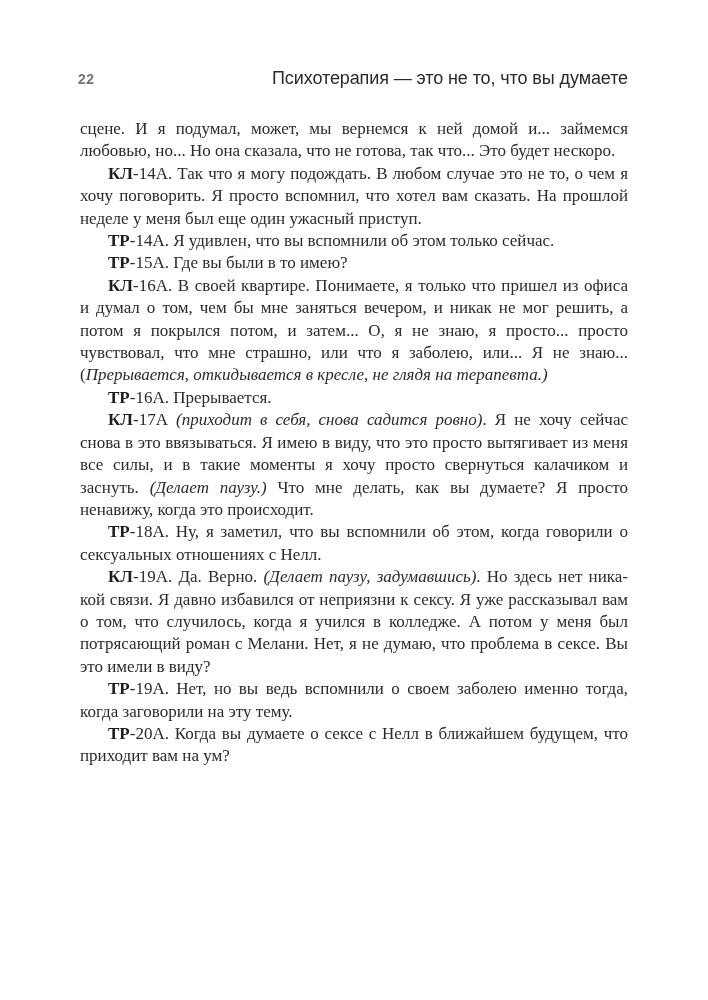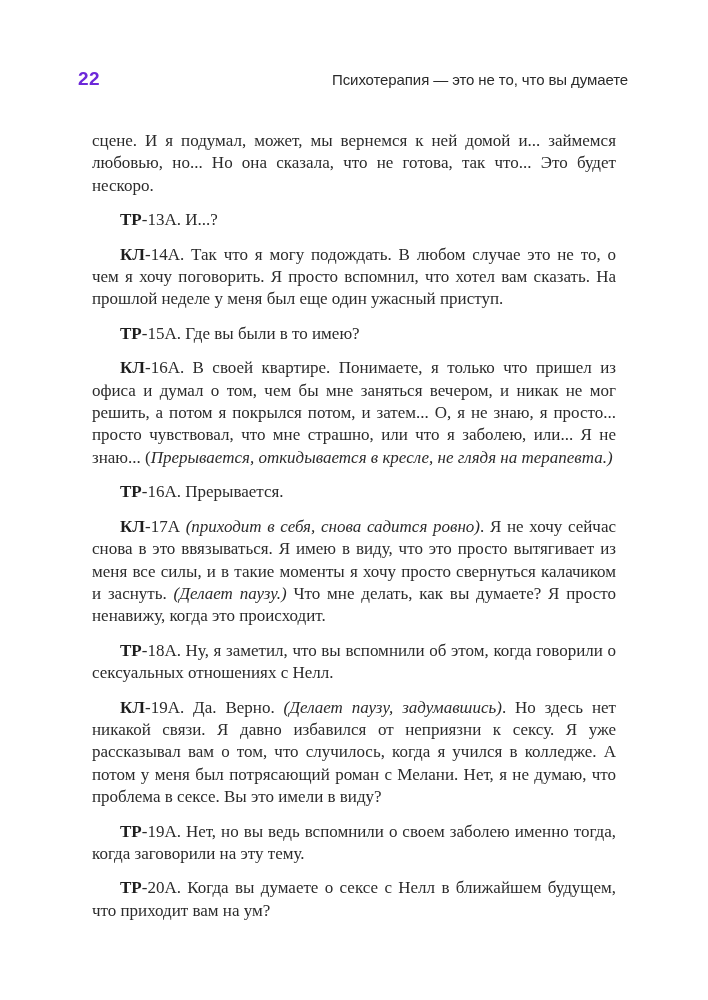--- a/index.html
+++ b/index.html
@@ -19,44 +19,44 @@
       top: 68px;
       left: 78px;
       right: 80px;
       height: 28px;
       display: flex;
       align-items: baseline;
       justify-content: space-between;
       font-family: "Liberation Sans", "DejaVu Sans", sans-serif;
     }
     .page-number {
-      font-size: 19px;
+      font-size: 14px;
       font-weight: bold;
-      color: #6d28d9;
+      color: #737373;
       letter-spacing: 0.5px;
     }
     .running-title {
-      font-size: 15px;
+      font-size: 18px;
       color: #2a2a2a;
       letter-spacing: -0.1px;
     }
     .body-text {
       position: absolute;
       top: 118px;
       left: 80px;
       width: 548px;
       font-family: "Liberation Serif", "DejaVu Serif", serif;
       font-size: 17px;
       line-height: 22.4px;
       color: #2b2b2b;
       text-align: justify;
       hyphens: manual;
     }
     .para {
-      margin: 12px;
+      margin: 0;
       text-indent: 0;
     }
     .para.indent {
       text-indent: 28px;
     }
     .speaker {
       font-weight: bold;
       color: #1e1e1e;
     }
     .remark {
@@ -67,22 +67,22 @@
 <body>
 
 <header class="page-header">
   <span class="page-number">22</span>
   <span class="running-title">Психотерапия — это не то, что вы думаете</span>
 </header>
 
 <main class="body-text">
   <p class="para">сцене. И я подумал, может, мы вернемся к ней домой и... займемся любовью, но... Но она сказала, что не готова, так что...  Это будет нескоро.</p>
   <div id="dialogue">
-      <p class="para indent"><span class="speaker">ТР</span><span>-13А.</span><span> И...?</span></p>
       <p class="para indent"><span class="speaker">КЛ</span><span>-14А.</span><span> Так что я могу подождать. В любом случае это не то, о чем я хочу поговорить. Я просто вспомнил, что хотел вам сказать. На прошлой неделе у меня был еще один ужасный приступ.</span></p>
+      <p class="para indent"><span class="speaker">ТР</span><span>-14А.</span><span> Я удивлен, что вы вспомнили об этом только сейчас.</span></p>
       <p class="para indent"><span class="speaker">ТР</span><span>-15А.</span><span> Где вы были в то имею?</span></p>
       <p class="para indent"><span class="speaker">КЛ</span><span>-16А.</span><span> В своей квартире. Понимаете, я только что пришел из офиса и думал о том, чем бы мне заняться вечером, и никак не мог решить, а потом я покрылся потом, и затем...  О, я не знаю, я просто... просто чувствовал, что мне страшно, или что я заболею, или... Я не знаю... (</span><span class="remark">Прерывается, откиды­вается в кресле, не глядя на терапевта.)</span></p>
       <p class="para indent"><span class="speaker">ТР</span><span>-16А.</span><span> Прерывается.</span></p>
       <p class="para indent"><span class="speaker">КЛ</span><span>-17А </span><span class="remark">(приходит в себя, снова садится ровно)</span><span>. Я не хочу сейчас снова в это ввязываться. Я имею в виду, что это просто вытягивает из меня все силы, и в такие моменты я хочу просто свернуться калачиком и заснуть. </span><span class="remark">(Делает паузу.)</span><span> Что мне делать, как вы думаете? Я просто ненавижу, когда это происходит.</span></p>
       <p class="para indent"><span class="speaker">ТР</span><span>-18А.</span><span> Ну, я заметил, что вы вспомнили об этом, когда говорили о сек­суальных отношениях с Нелл.</span></p>
       <p class="para indent"><span class="speaker">КЛ</span><span>-19А.</span><span> Да. Верно. </span><span class="remark">(Делает паузу, задумавшись)</span><span>. Но здесь нет ника­кой связи. Я давно избавился от неприязни к сексу. Я уже рассказывал вам о том, что случилось, когда я учился в колледже. А потом у меня был потрясающий роман с Мелани. Нет, я не думаю, что проблема в сексе. Вы это имели в виду?</span></p>
       <p class="para indent"><span class="speaker">ТР</span><span>-19А.</span><span> Нет, но вы ведь вспомнили о своем заболею именно тогда, когда заговорили на эту тему.</span></p>
       <p class="para indent"><span class="speaker">ТР</span><span>-20А.</span><span> Когда вы думаете о сексе с Нелл в ближайшем будущем, что приходит вам на ум?</span></p>
     </div>
 </main>

